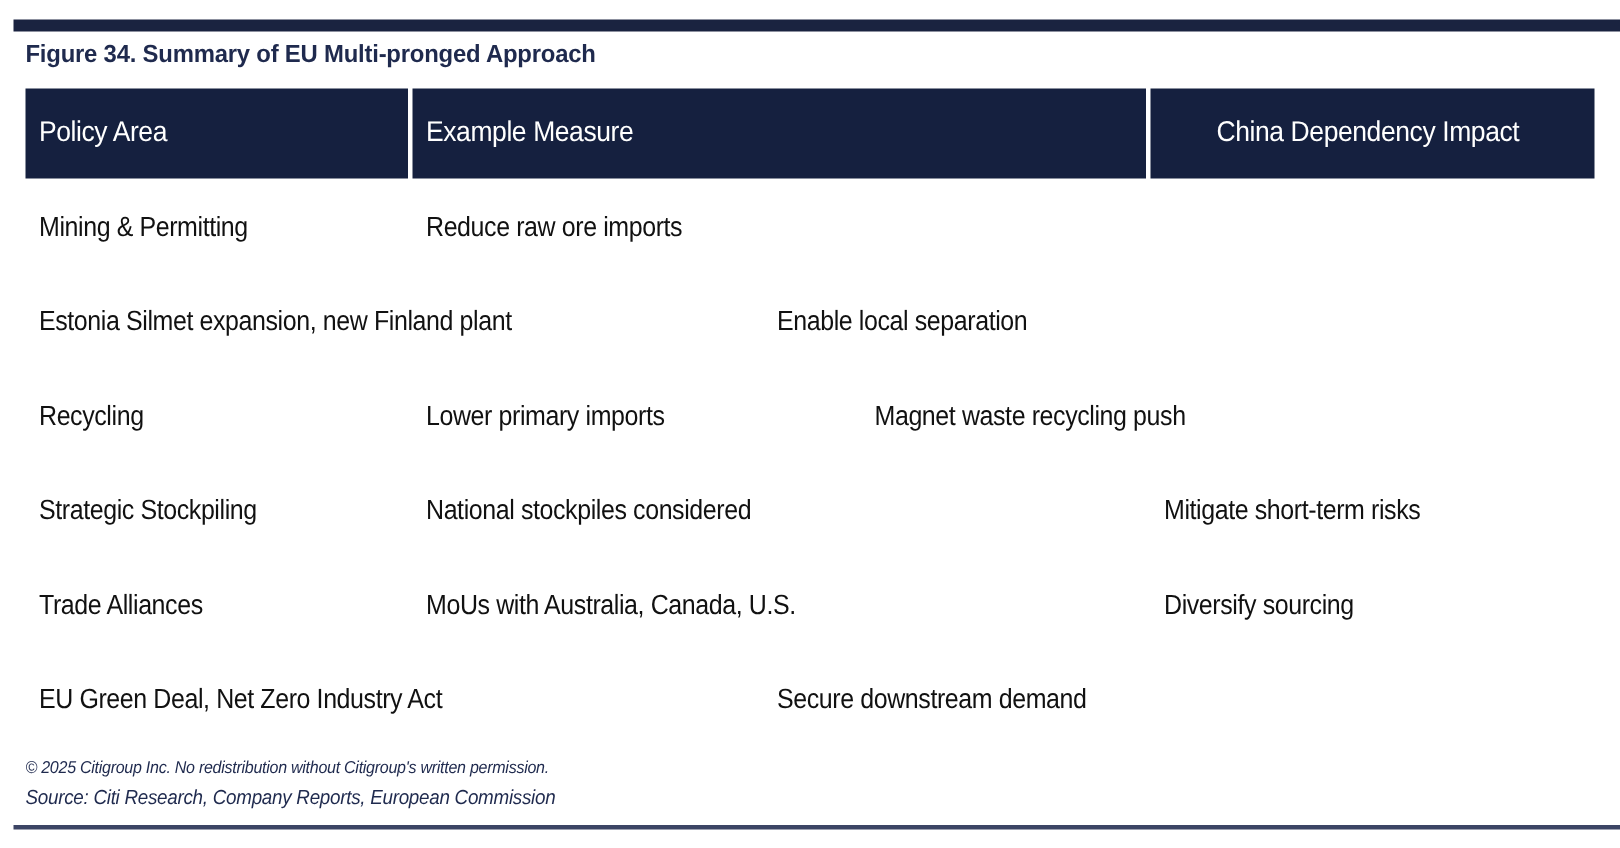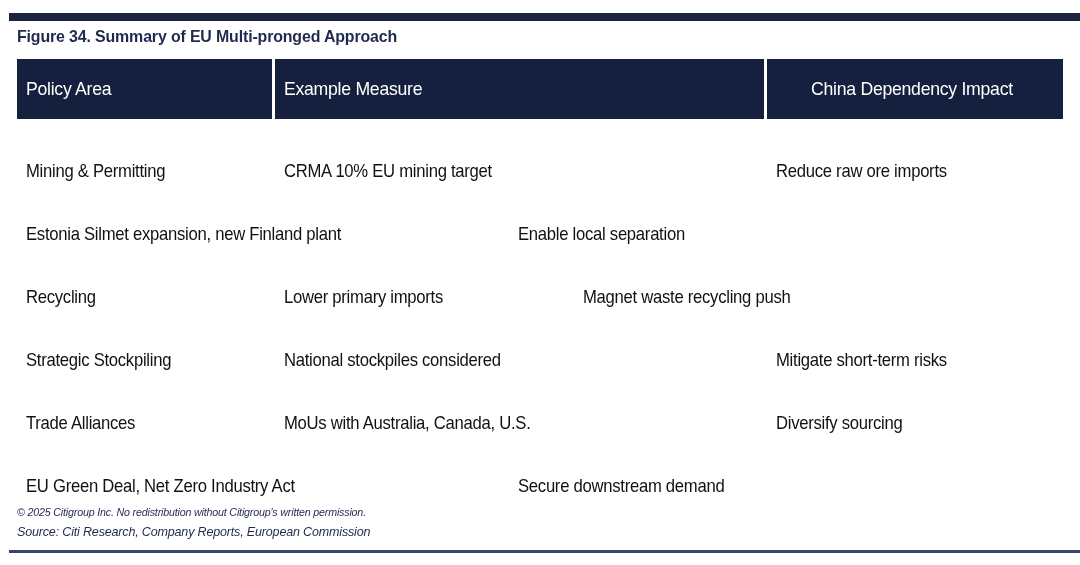--- a/index.html
+++ b/index.html
@@ -79,21 +79,21 @@
   .tr {
     display: flex;
     gap: 3px;
     height: 63px;
     align-items: center;
   }
   .td {
     box-sizing: border-box;
     padding-left: 9px;
     display: flex;
-    align-items: flex-end;
+    align-items: center;
     height: 100%;
   }
   .td-text {
     color: #111111;
     font-size: 18.5px;
     font-weight: 400;
     letter-spacing: -0.3px;
     transform: scaleX(0.9);
     transform-origin: left center;
     white-space: nowrap;
@@ -155,23 +155,20 @@
       <span class="th-label">China Dependency Impact</span>
     </div>
   </div>
 
   <div class="tbody">
 
     <div class="tr">
       <div class="td col1">
         <span class="td-text">Mining &amp; Permitting</span>
       </div>
-      <div class="td col2">
-        <span class="td-text">CRMA 10% EU mining target</span>
-      </div>
       <div class="td col3">
         <span class="td-text">Reduce raw ore imports</span>
       </div>
     </div>
 
     <div class="tr">
       <div class="td col2">
         <span class="td-text">Estonia Silmet expansion, new Finland plant</span>
       </div>
       <div class="td col3">

